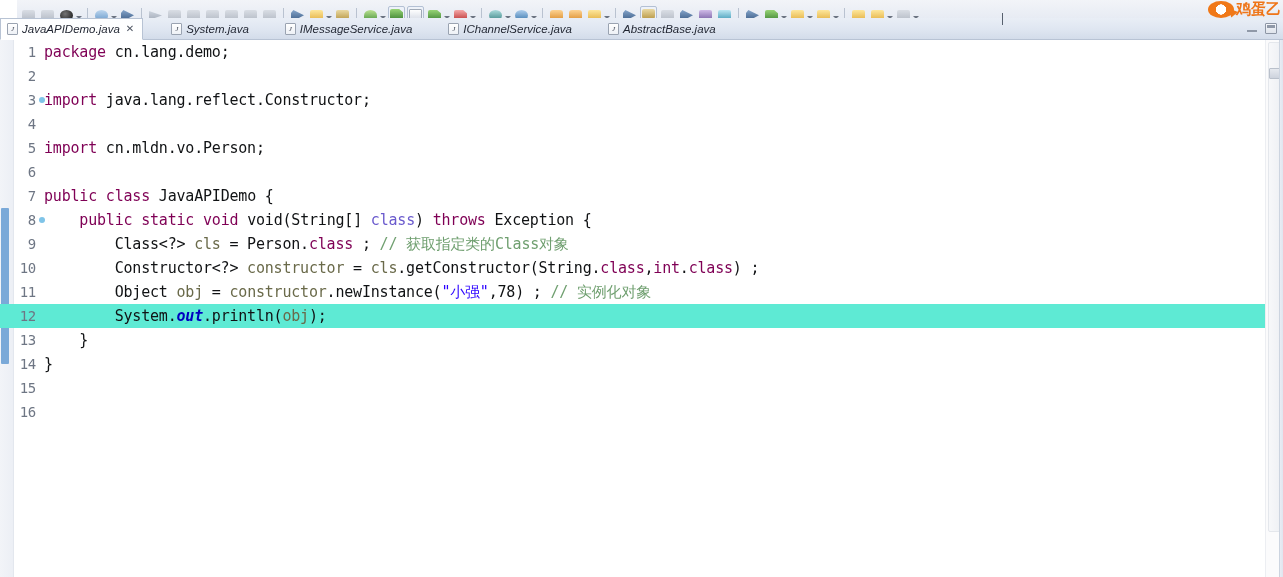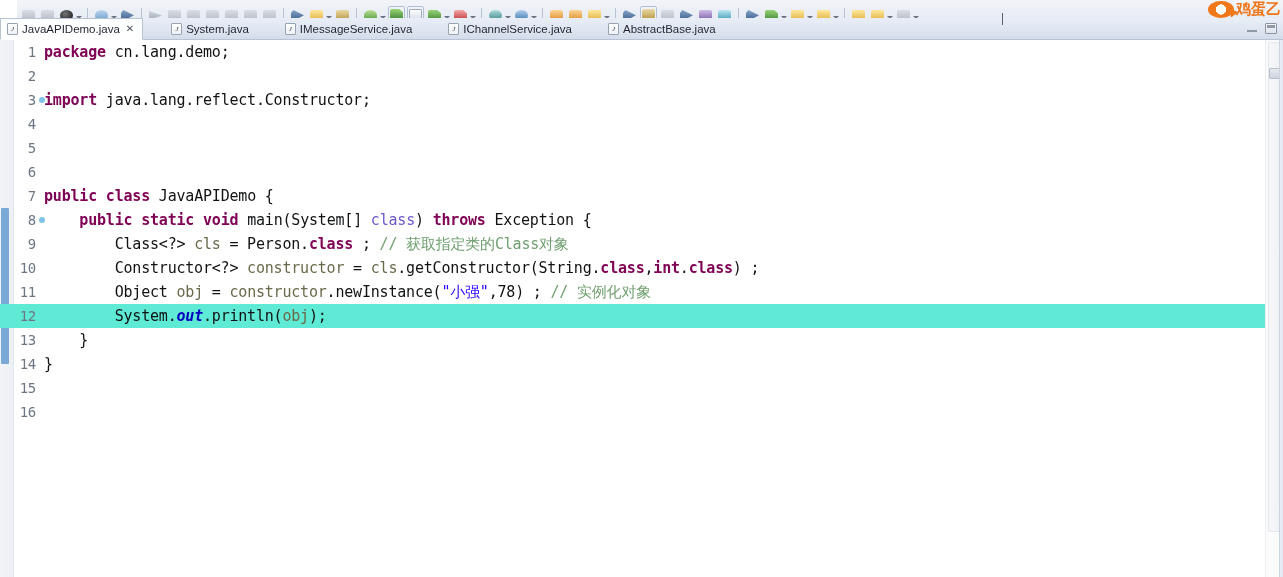--- a/index.html
+++ b/index.html
@@ -106,21 +106,21 @@
     margin-bottom: -1px;
   }
   .tab-ico {
     width: 11px; height: 12px; flex: 0 0 11px;
     background: linear-gradient(#ffffff,#eef1f6);
     border: 1px solid #9aa3b1; border-radius: 1px;
     position: relative;
     font-size: 7px; line-height: 11px; text-align: center;
     color: #3a4250; font-style: italic; font-family: "Liberation Serif", serif;
   }
-  .tab-label { font-family: "Liberation Sans", sans-serif; }
+  .tab-label { font-family: "Liberation Sans", sans-serif; font-style: italic; }
   .tab-close {
     font-size: 10px; color: #4b5260; margin-left: 2px; line-height: 10px;
     font-family: "DejaVu Sans", sans-serif;
   }
   .tab-gap { width: 22px; }
   .tabbar-right {
     margin-left: auto; display: flex; align-items: center; gap: 7px;
     padding-right: 6px;
   }
   .tb-min {
@@ -179,21 +179,21 @@
   .fold i {
     width: 6px; height: 6px; border-radius: 50%;
     background: #7fc4e8;
   }
   .code {
     position: absolute; left: 44px; white-space: pre;
     font-family: "DejaVu Sans Mono", monospace;
     font-size: 15px; line-height: 24px; letter-spacing: -0.2px;
     color: #101214;
   }
-  .kw  { color: #7f0055; font-weight: bold; }
+  .kw  { color: #7f0055; font-weight: normal; }
   .str { color: #2a00ff; }
   .cmt { color: #6f9f6f; }
   .sfld{ color: #0000c0; font-style: italic; font-weight: bold; }
   .loc { color: #6a6a4a; }
   .par { color: #6a5acd; }
 
   
   .vscroll {
     position: absolute; right: 0; top: 0; width: 18px; height: 537px;
     background: #fbfbfc; border-left: 1px solid #eceef2;
@@ -469,35 +469,36 @@
             <i></i>
           </span>
           <span class="code"><span class="kw">import</span><span> java.lang.reflect.Constructor;</span></span>
         </div>
         <div class="line">
           <span class="ln">4</span>
           <span class="code"></span>
         </div>
         <div class="line">
           <span class="ln">5</span>
+          <span class="code"><span class="kw">import</span><span> cn.mldn.vo.Person;</span></span>
         </div>
         <div class="line">
           <span class="ln">6</span>
           <span class="code"></span>
         </div>
         <div class="line">
           <span class="ln">7</span>
           <span class="code"><span class="kw">public</span><span> </span><span class="kw">class</span><span> JavaAPIDemo {</span></span>
         </div>
         <div class="line">
           <span class="ln">8</span>
           <span class="fold">
             <i></i>
           </span>
-          <span class="code"><span>    </span><span class="kw">public</span><span> </span><span class="kw">static</span><span> </span><span class="kw">void</span><span> main(System[] </span><span class="par">class</span><span>) </span><span class="kw">throws</span><span> Exception {</span></span>
+          <span class="code"><span>    </span><span class="kw">public</span><span> </span><span class="kw">static</span><span> </span><span class="kw">void</span><span> void(String[] </span><span class="par">class</span><span>) </span><span class="kw">throws</span><span> Exception {</span></span>
         </div>
         <div class="line">
           <span class="ln">9</span>
           <span class="code"><span>        Class&lt;?&gt; </span><span class="loc">cls</span><span> = Person.</span><span class="kw">class</span><span> ; </span><span class="cmt">// 获取指定类的Class对象</span></span>
         </div>
         <div class="line">
           <span class="ln">10</span>
           <span class="code"><span>        Constructor&lt;?&gt; </span><span class="loc">constructor</span><span> = </span><span class="loc">cls</span><span>.getConstructor(String.</span><span class="kw">class</span><span>,</span><span class="kw">int</span><span>.</span><span class="kw">class</span><span>) ;</span></span>
         </div>
         <div class="line">

